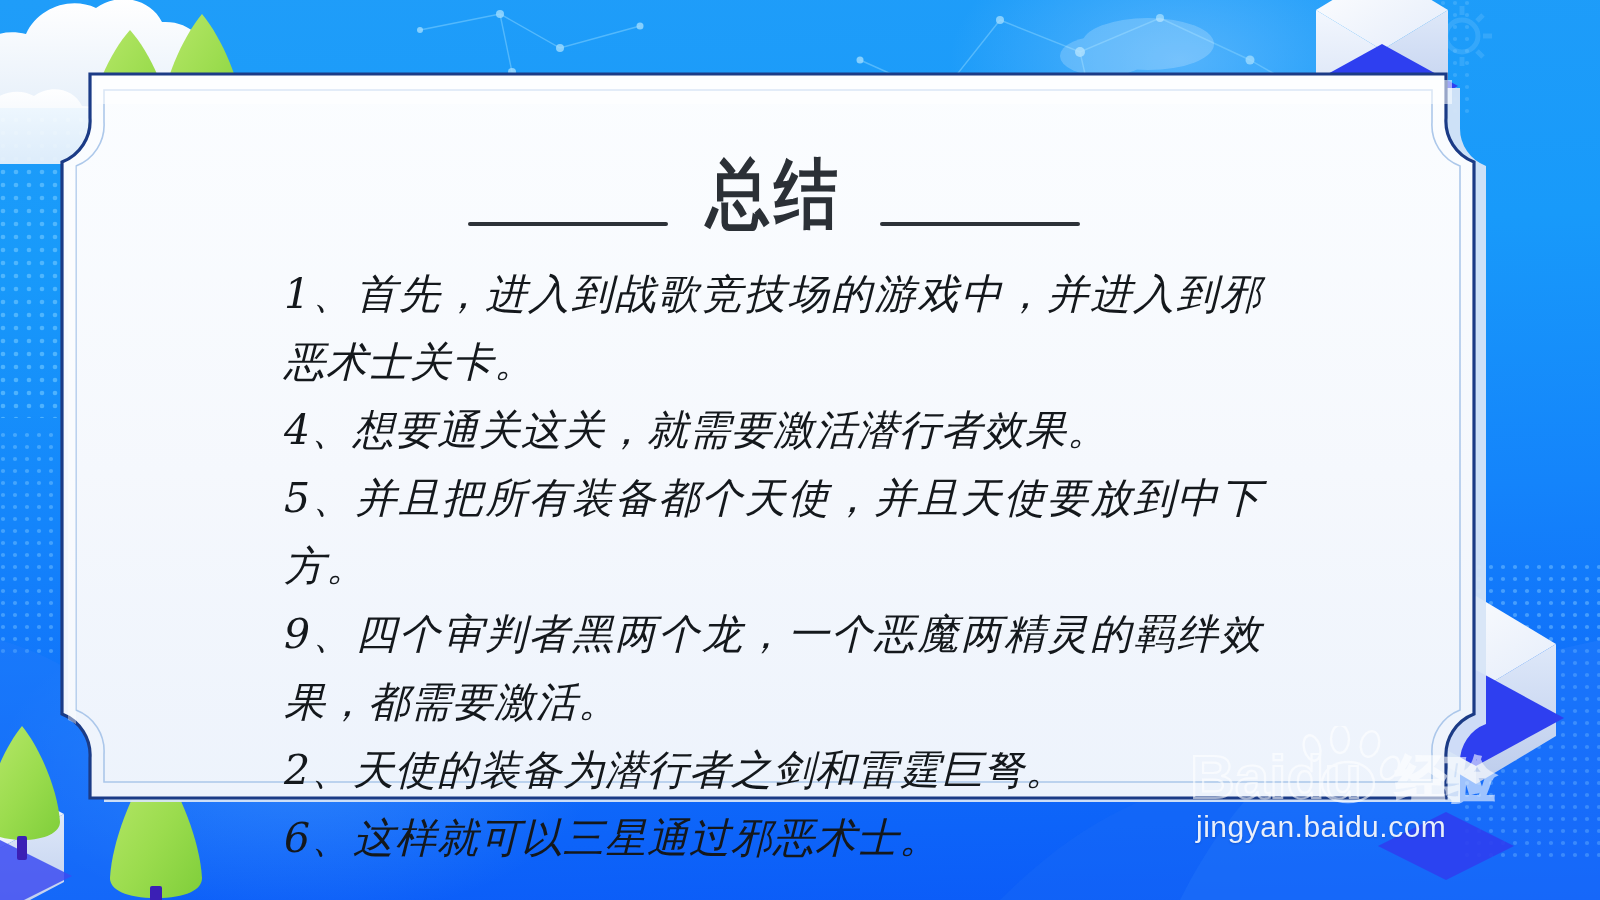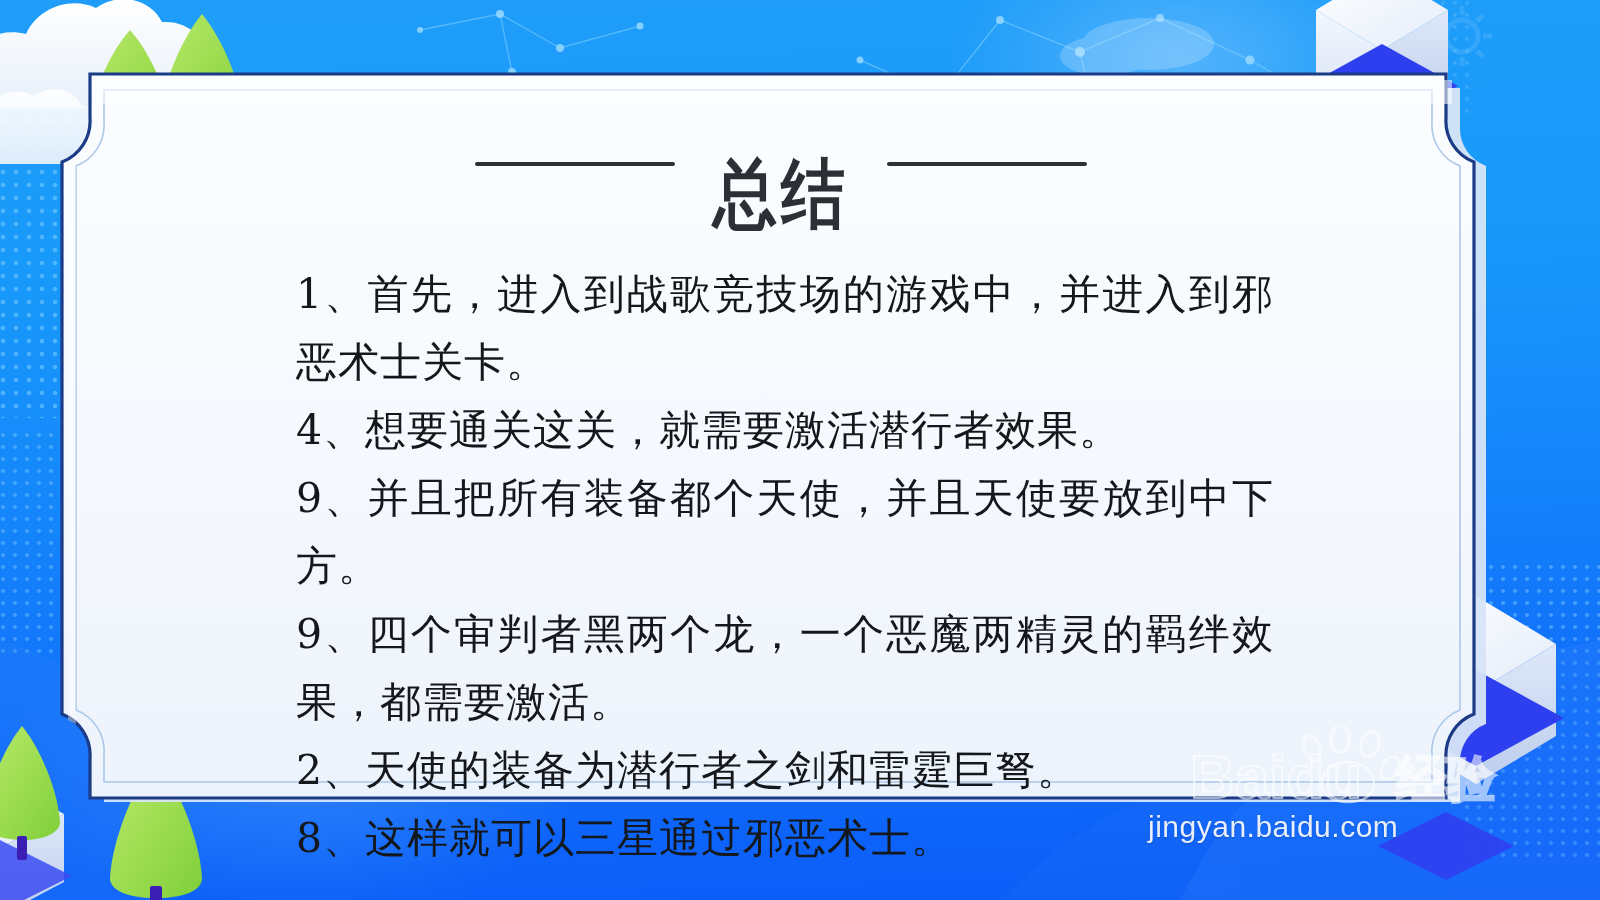--- a/index.html
+++ b/index.html
@@ -19,51 +19,51 @@
   
   .card-wrap { position:absolute; left:60px; top:72px; width:1428px; height:740px; }
   .card-svg  { position:absolute; inset:0; width:1428px; height:740px; }
 
   
   .card-content {
     position:absolute; left:60px; top:72px; width:1428px; height:740px;
   }
 
   .title-row {
-    position:absolute; left:7px; top:90px; width:1428px;
-    display:flex; align-items:flex-start; justify-content:center; gap:38px;
+    position:absolute; left:0; top:90px; width:1428px;
+    display:flex; align-items:flex-end; justify-content:center; gap:38px;
   }
   .title-rule { width:200px; height:4px; background:#2D3238; border-radius:2px; }
   .title-text {
     font-family:"DejaVu Sans", sans-serif;
     font-size:64px; font-weight:900; color:#2B3036;
     letter-spacing:4px; line-height:1;
     transform:scaleY(1.18); transform-origin:center;
   }
 
   .body-block {
-    position:absolute; left:236px; top:188px; width:978px;
+    position:absolute; left:224px; top:188px; width:978px;font-style:italic;
   }
   .body-line {
     font-family:"DejaVu Serif", serif;
     font-size:41px;
     line-height:68px;
     color:#14181C;
     letter-spacing:1px;
     text-align:justify;
     font-weight:500;
   }
 
   
   .watermark {
     position:absolute; left:1190px; top:726px; width:320px; height:80px;
     opacity:.62; pointer-events:none;
   }
   .wm-url {
-    position:absolute; left:1148px; top:810px;
+    position:absolute; left:1196px; top:810px;
     font-family:"Liberation Sans", sans-serif;
     font-size:30px; font-weight:400; color:#E8EFFB;
     letter-spacing:.5px; text-shadow:0 1px 2px rgba(10,60,160,.45);
   }
 </style>
 </head>
 <body>
 
 <div id="stage">
 
@@ -278,24 +278,24 @@
 
     <div class="title-row">
       <span class="title-rule"></span>
       <span class="title-text">总结</span>
       <span class="title-rule"></span>
     </div>
 
     <div class="body-block">
       <div class="body-line">1、首先，进入到战歌竞技场的游戏中，并进入到邪恶术士关卡。</div>
       <div class="body-line">4、想要通关这关，就需要激活潜行者效果。</div>
-      <div class="body-line">9、并且把所有装备都个天使，并且天使要放到中下方。</div>
+      <div class="body-line">5、并且把所有装备都个天使，并且天使要放到中下方。</div>
       <div class="body-line">9、四个审判者黑两个龙，一个恶魔两精灵的羁绊效果，都需要激活。</div>
       <div class="body-line">2、天使的装备为潜行者之剑和雷霆巨弩。</div>
-      <div class="body-line">8、这样就可以三星通过邪恶术士。</div>
+      <div class="body-line">6、这样就可以三星通过邪恶术士。</div>
     </div>
   </div>
 
   <svg class="watermark" viewBox="0 0 320 80">
     <g fill="none" stroke="#FFFFFF" stroke-width="2.4" opacity=".95">
 
       <g>
         <ellipse cx="122" cy="22" rx="8" ry="13" transform="rotate(-16 122 22)"></ellipse>
         <ellipse cx="150" cy="13" rx="9" ry="14"></ellipse>
         <ellipse cx="180" cy="18" rx="9" ry="13" transform="rotate(14 180 18)"></ellipse>

